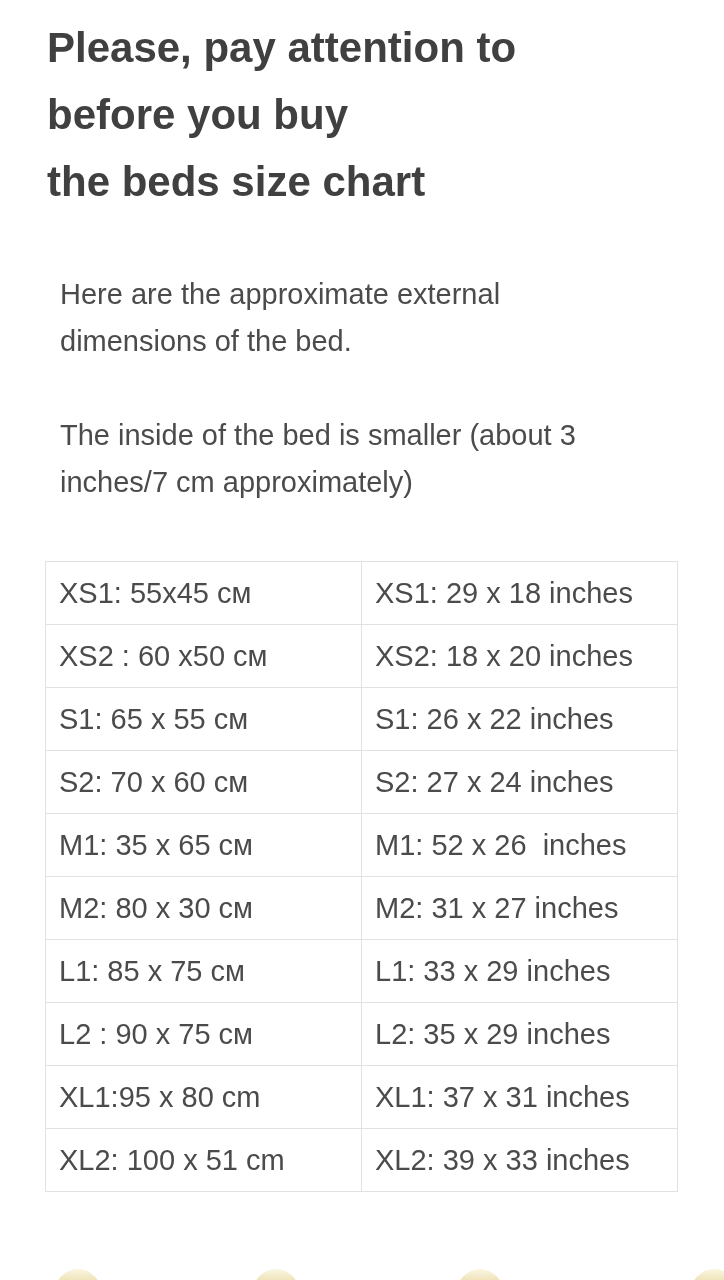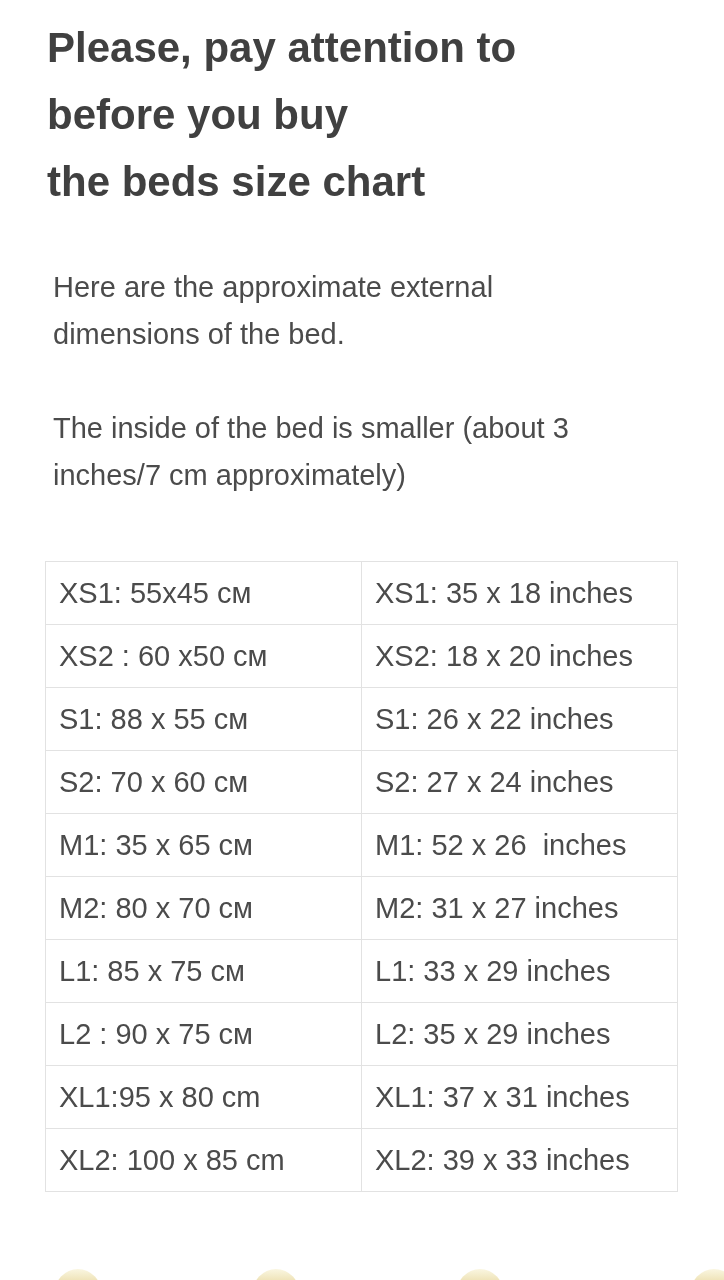--- a/index.html
+++ b/index.html
@@ -28,21 +28,21 @@
     top: 14px;
     width: 640px;
     font-size: 42px;
     line-height: 67px;
     font-weight: 700;
     color: #404040;
     letter-spacing: 0px;
   }
   h1.page-title .h-line { display: block; }
   p.body-par {
-    margin: 5px;
+    margin: 12px;
     padding: 0;
     position: absolute;
     left: 48px;
     width: 630px;
     font-size: 29px;
     line-height: 47px;
     font-weight: 400;
     color: #4b4b4b;
   }
   p.body-par .p-line { display: block; }
@@ -109,56 +109,56 @@
 
   <p class="body-par" id="paragraph-2">
     <span class="p-line">The inside of the bed is smaller (about 3</span>
     <span class="p-line">inches/7 cm approximately)</span>
   </p>
 
   <table class="size-chart">
     <tbody id="size-chart-body">
         <tr>
           <td>XS1: 55x45 см</td>
-          <td>XS1: 35 x 18 inches</td>
+          <td>XS1: 29 x 18 inches</td>
         </tr>
         <tr>
           <td>XS2 : 60 x50 см</td>
           <td>XS2: 18 x 20 inches</td>
         </tr>
         <tr>
-          <td>S1: 88 x 55 см</td>
+          <td>S1: 65 x 55 см</td>
           <td>S1: 26 x 22 inches</td>
         </tr>
         <tr>
           <td>S2: 70 x 60 см</td>
           <td>S2: 27 x 24 inches</td>
         </tr>
         <tr>
           <td>M1: 35 x 65 см</td>
           <td>M1: 52 x 26  inches</td>
         </tr>
         <tr>
-          <td>M2: 80 x 70 см</td>
+          <td>M2: 80 x 30 см</td>
           <td>M2: 31 x 27 inches</td>
         </tr>
         <tr>
           <td>L1: 85 x 75 см</td>
           <td>L1: 33 x 29 inches</td>
         </tr>
         <tr>
           <td>L2 : 90 x 75 см</td>
           <td>L2: 35 x 29 inches</td>
         </tr>
         <tr>
           <td>XL1:95 x 80 cm</td>
           <td>XL1: 37 x 31 inches</td>
         </tr>
         <tr>
-          <td>XL2: 100 x 85 cm</td>
+          <td>XL2: 100 x 51 cm</td>
           <td>XL2: 39 x 33 inches</td>
         </tr>
       </tbody>
   </table>
 
   <div class="bottom-deco">
     <div class="gold-shape g1"></div>
     <div class="gold-shape g2"></div>
     <div class="gold-shape g3"></div>
     <div class="gold-shape g4"></div>

